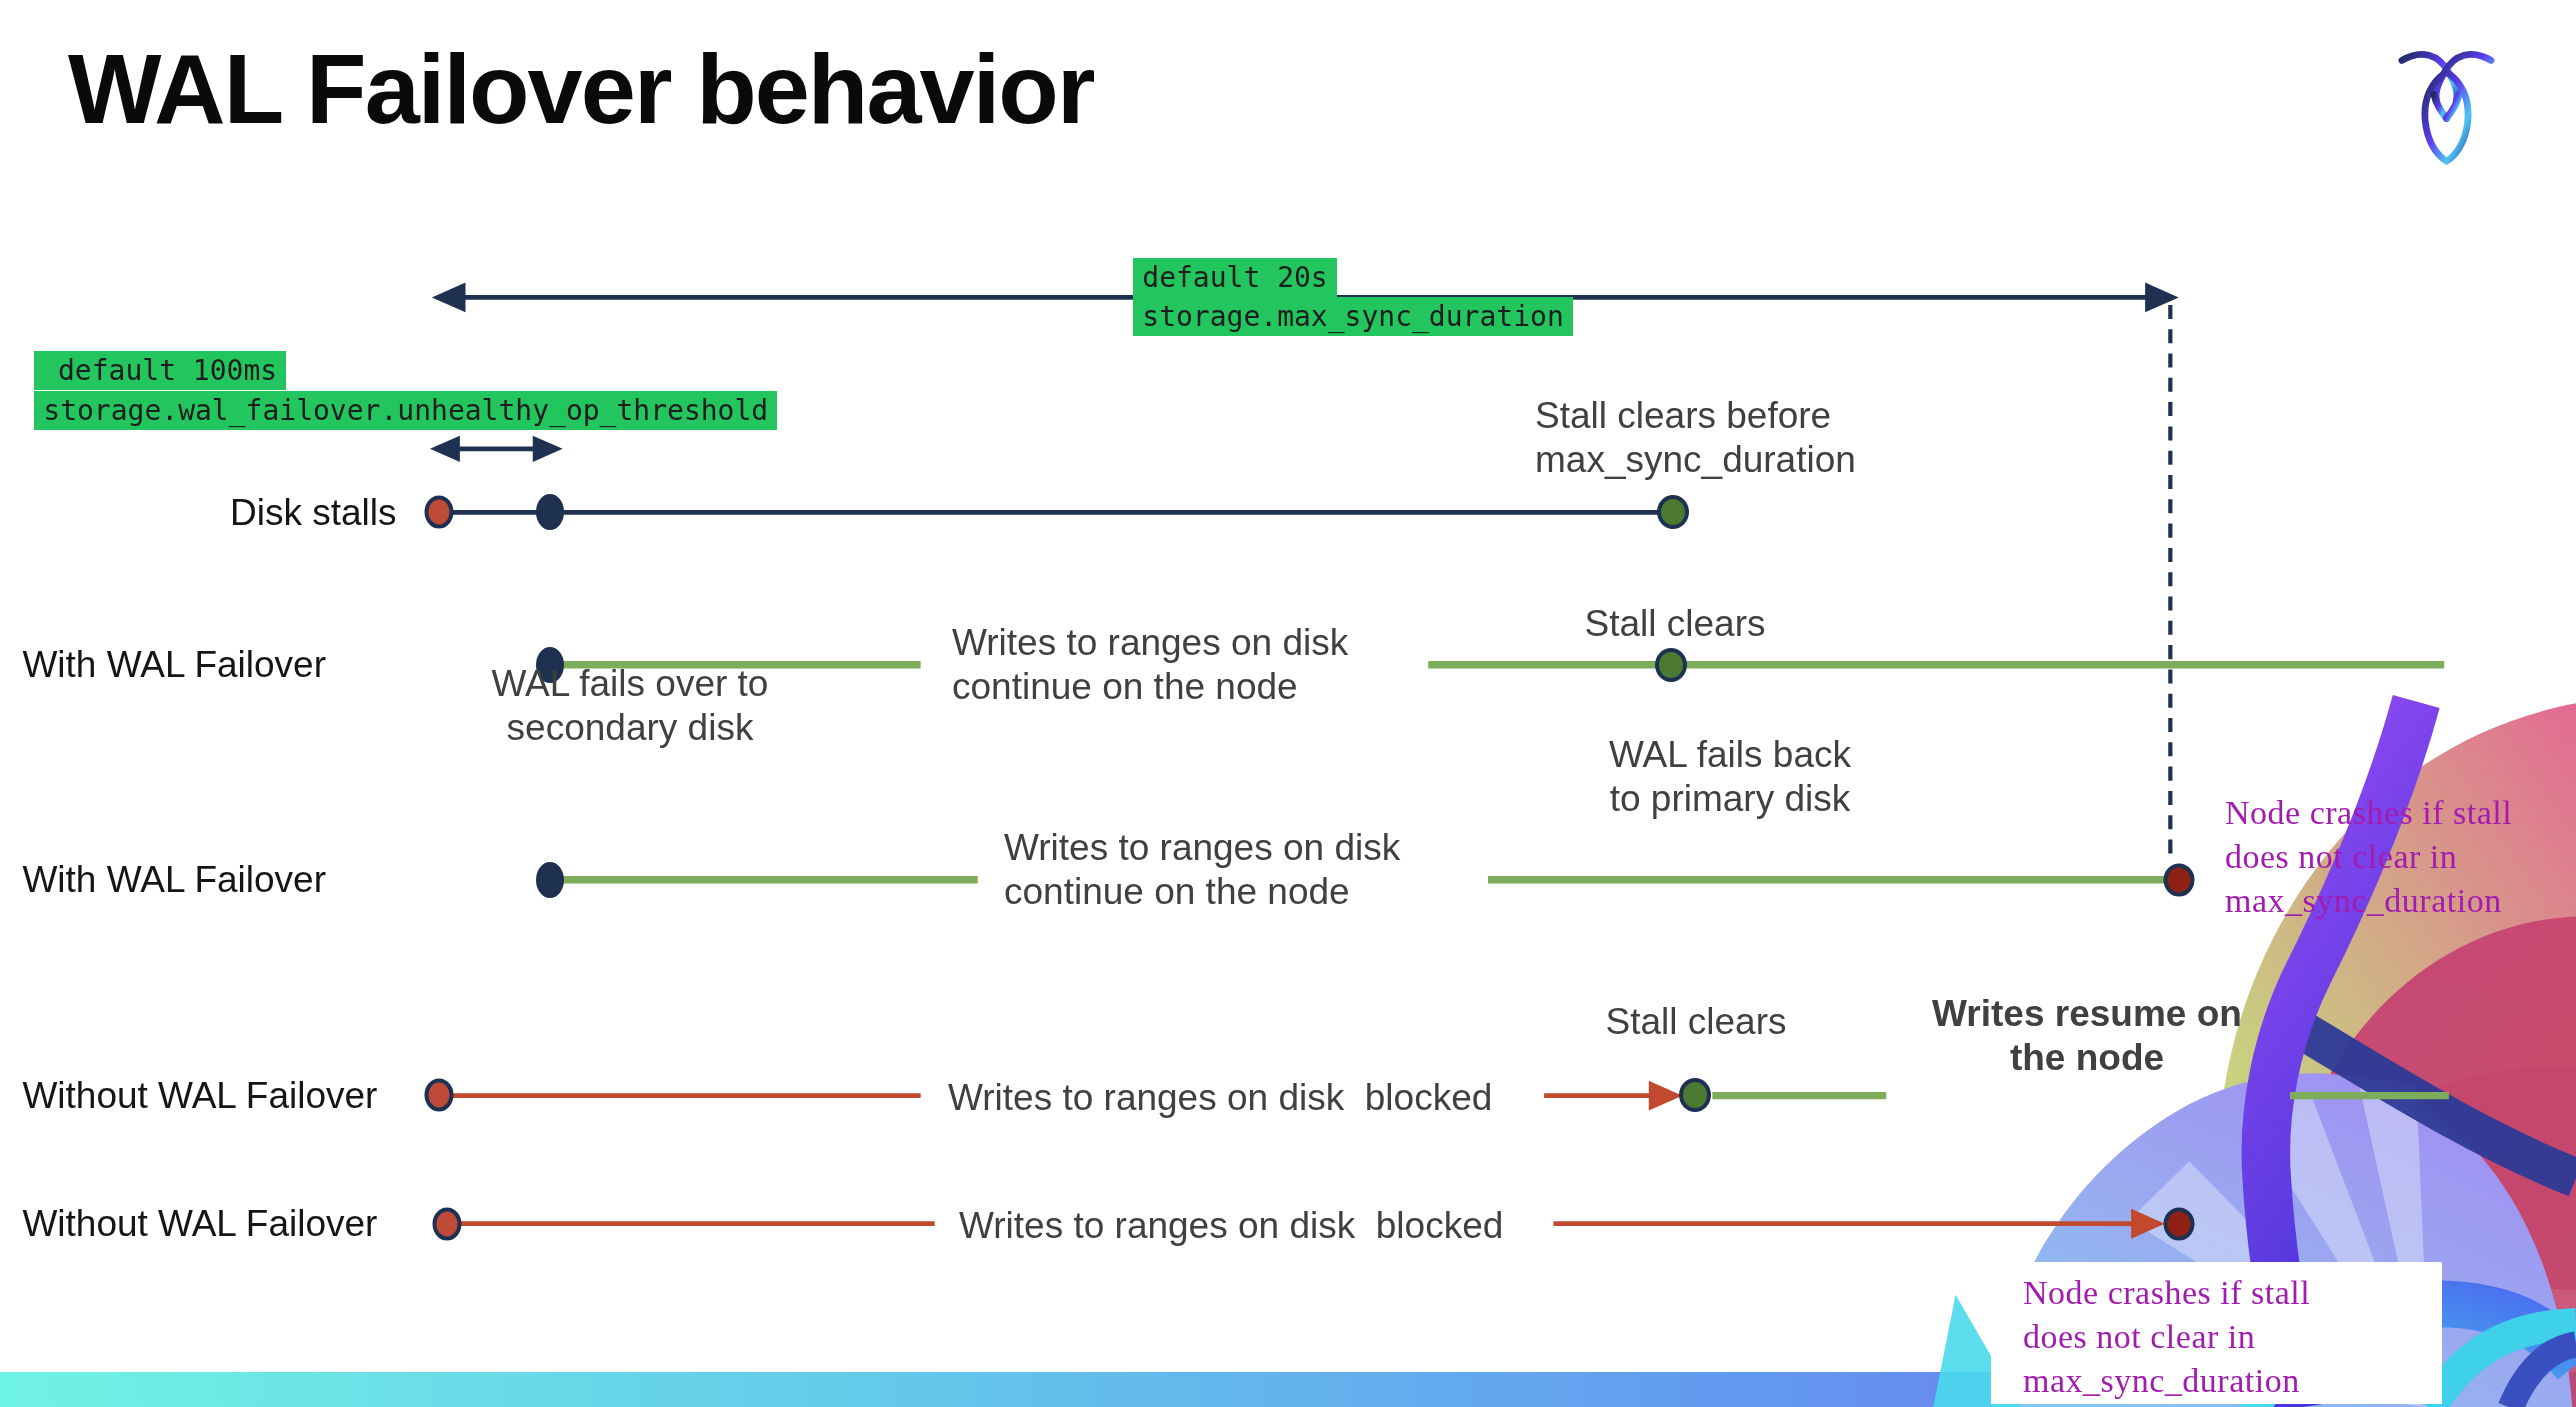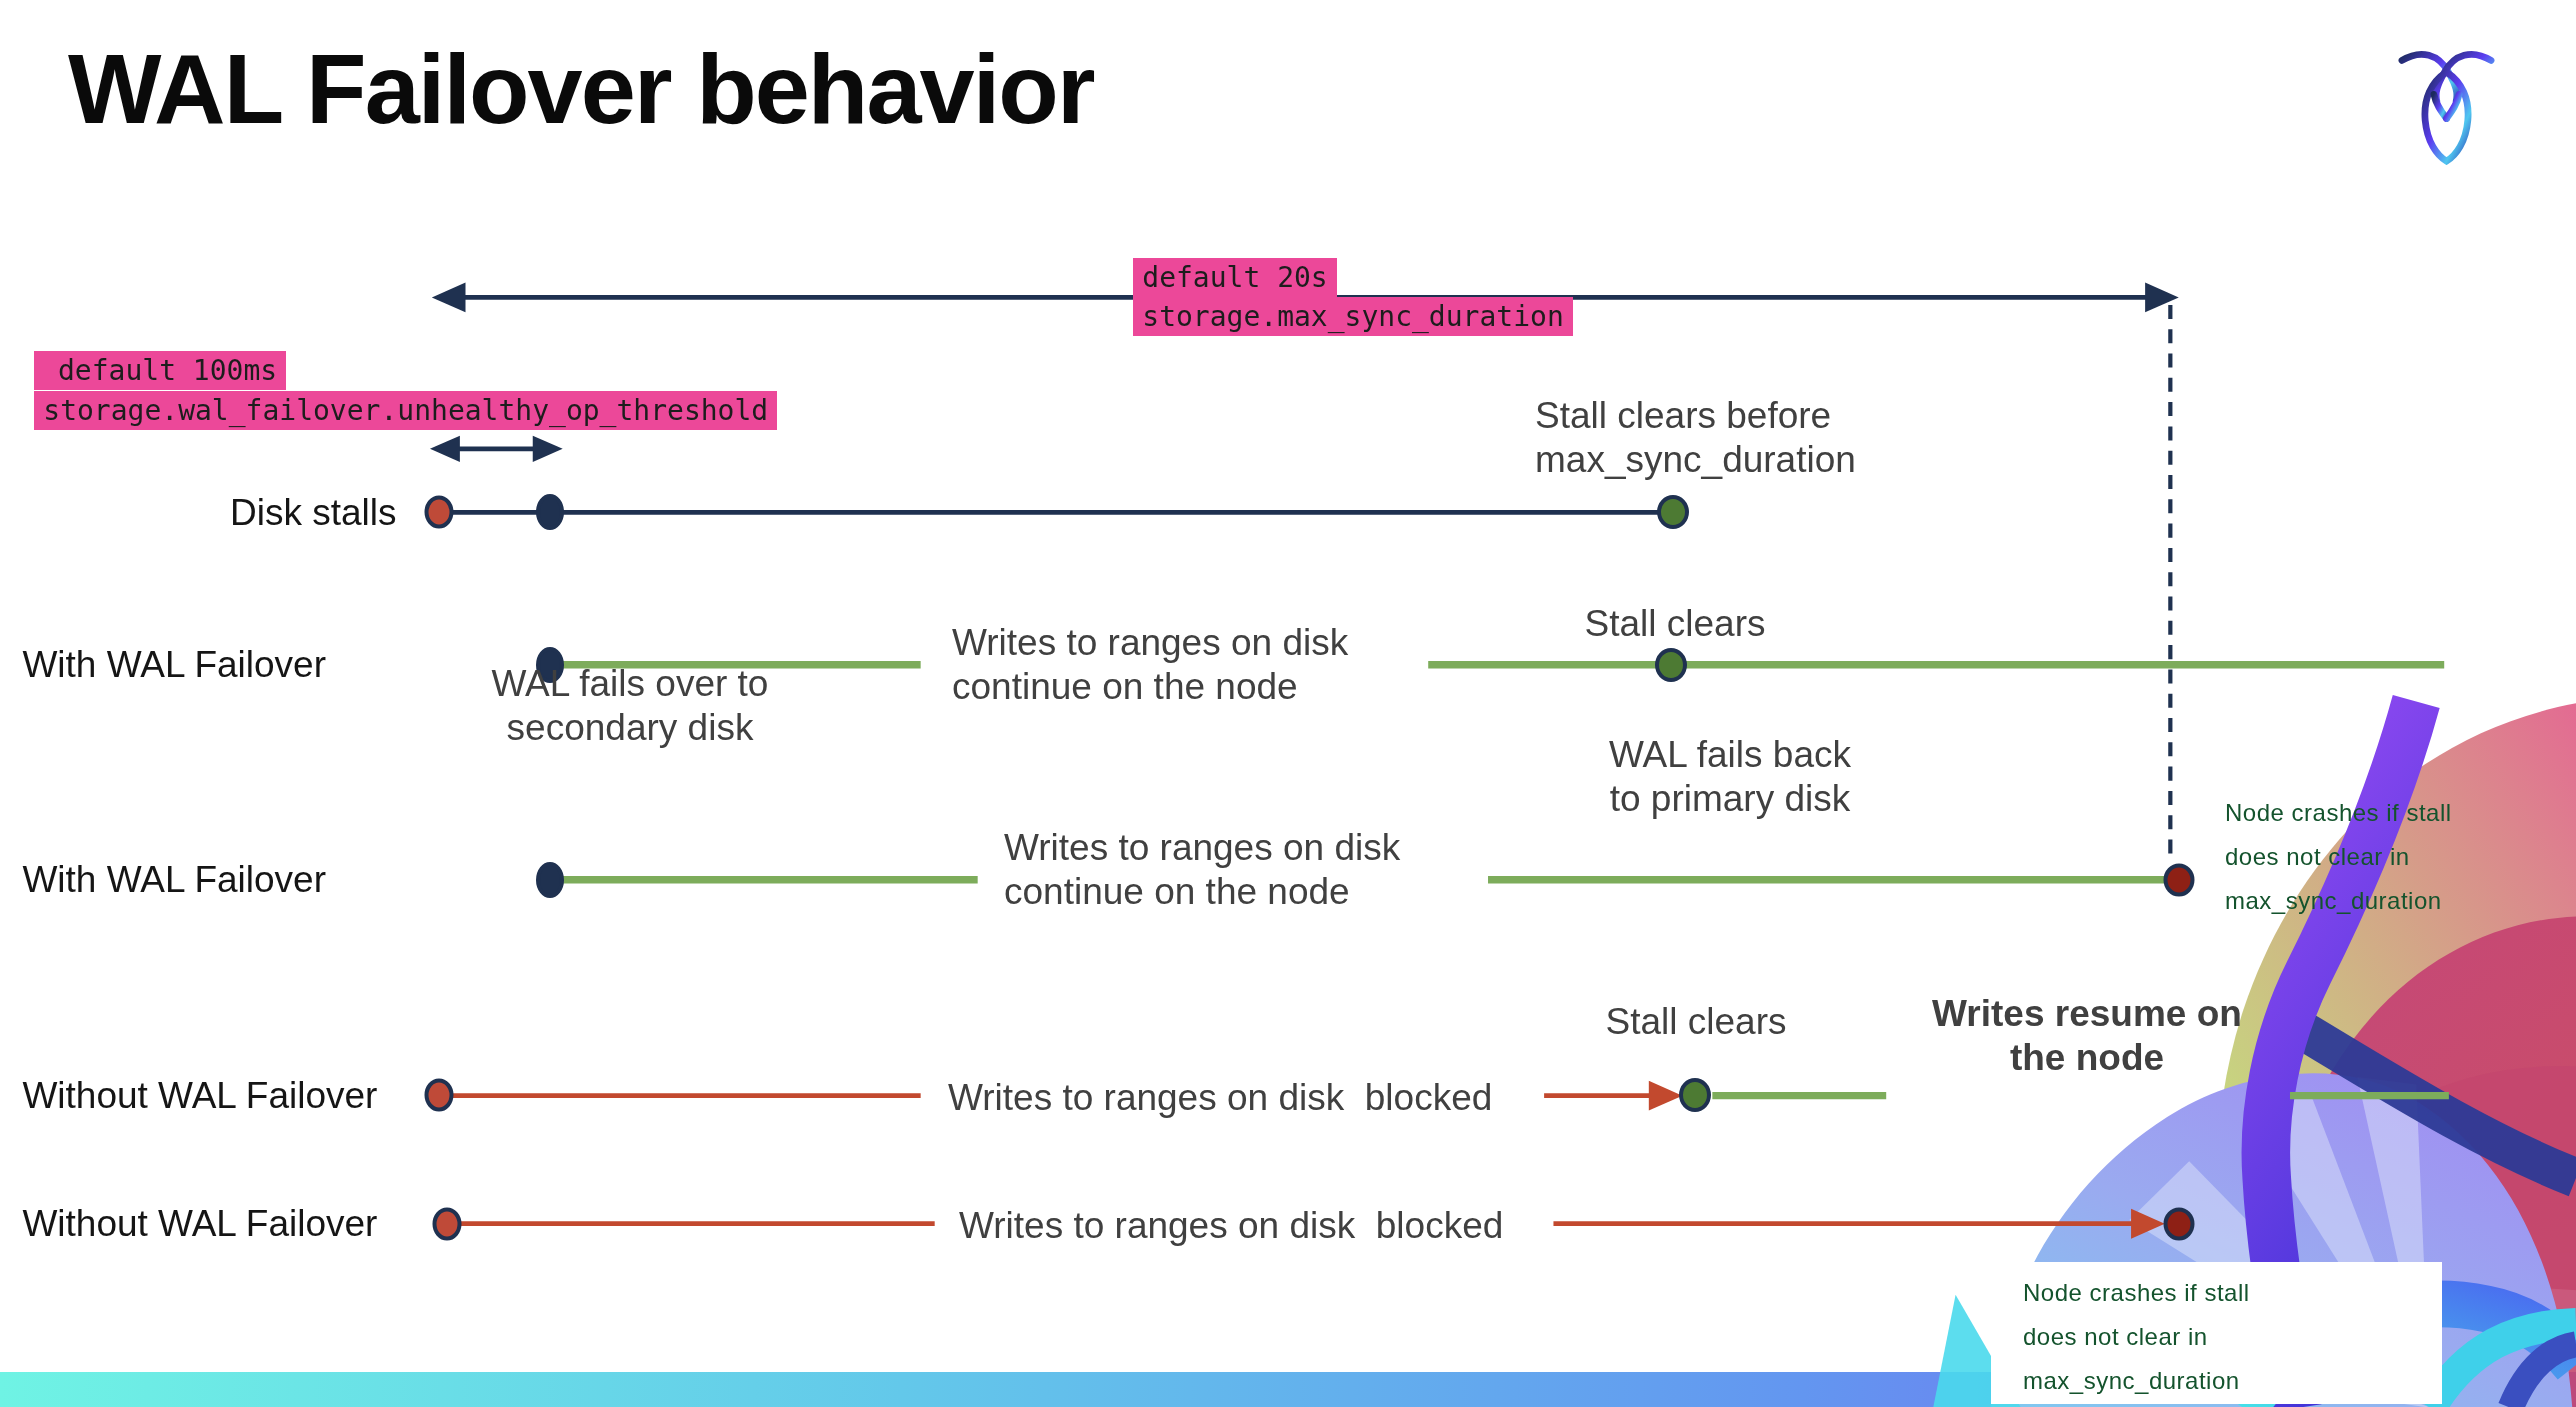--- a/index.html
+++ b/index.html
@@ -1,27 +1,27 @@
 <!DOCTYPE html>
 <html style="font-size:15px"><head>
 <meta charset="utf-8">
 <style>
   html,body{margin:0;padding:0;background:#ffffff;}
   #canvas{position:relative;width:2576px;height:1408px;background:#ffffff;overflow:hidden;
           font-family:"Liberation Sans",sans-serif;color:#121212;}
   .abs{position:absolute;}
   #page-title{font-size:99px;font-weight:bold;letter-spacing:-1.9px;color:#0a0a0a;white-space:pre;}
   .mono{font-family:"DejaVu Sans Mono","Liberation Mono",monospace;font-size:28px;color:#1d1d1d;
-        background:#ec4899;padding:3.7px 9.3px;white-space:pre;line-height:32px;}
+        background:#22c55e;padding:3.7px 9.3px;white-space:pre;line-height:32px;}
   .note{font-size:37px;line-height:44px;white-space:pre-line;color:#404040;}
   .note-pre{white-space:pre;}
   .center{transform:translateX(-50%);text-align:center;}
   .rowlabel{font-size:37px;line-height:39px;color:#151515;white-space:pre;}
-  .crashnote{font-family:Liberation Sans, sans-serif;font-size:24px;line-height:44px;
-             letter-spacing:0.5px;white-space:pre-line;color:#14532d;}
+  .crashnote{font-family:Liberation Serif, serif;font-size:34px;line-height:44px;
+             letter-spacing:0.5px;white-space:pre-line;color:#a21caf;}
   .dot{position:absolute;box-sizing:border-box;border-radius:50%;border:4.7px solid #1f3150;
        transform:translate(-50%,-50%);z-index:30;}
   .dot-red{background:#bf4a38;width:29px;height:33px;}
   .dot-navy{background:#1f3150;width:28px;height:36px;}
   .dot-green{background:#4d7a33;width:32px;height:34px;}
   .dot-darkred{background:#8e2015;width:31px;height:33px;}
   #bottom-bar{left:0;top:1372px;width:2576px;height:36px;z-index:1;
     background:linear-gradient(90deg,#6ff3e4 0%,#63c8ea 35%,#6396f0 70%,#7b60f0 100%);}
   #connector-layer{left:0;top:0;width:2576px;height:1408px;z-index:20;pointer-events:none;}
   #artwork{left:1907px;top:692px;width:669px;height:716px;z-index:10;}

